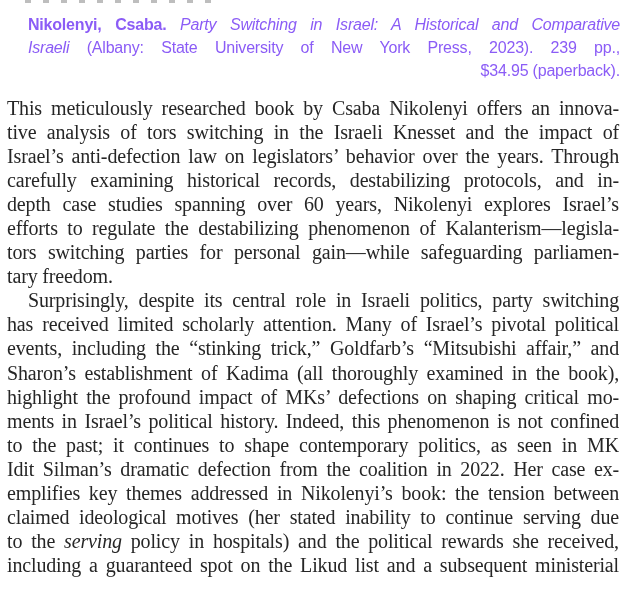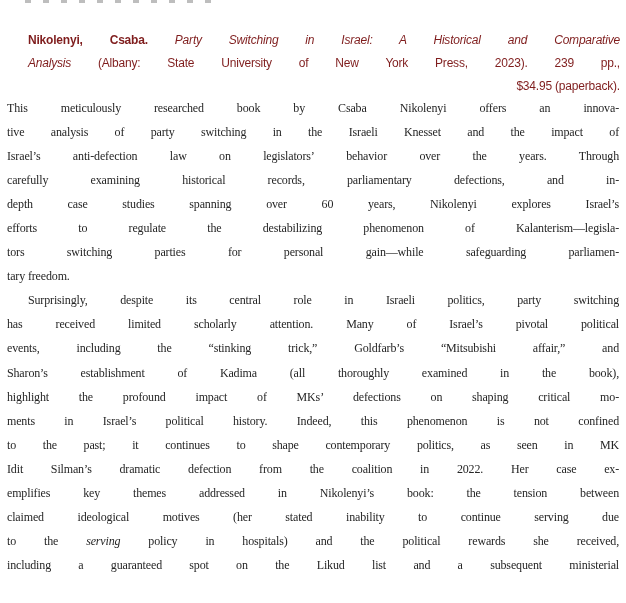--- a/index.html
+++ b/index.html
@@ -22,37 +22,36 @@
       #adadad 0px, #adadad 6px,
       transparent 6px, transparent 18px);
     opacity: 0.8;
   }
   .citation {
     position: absolute;
     left: 28px;
     top: 13px;
     width: 592px;
     font-family: "Liberation Sans", sans-serif;
-    font-size: 12px;
+    font-size: 16px;
     line-height: 23px;
     letter-spacing: -0.2px;
-    color: #7f1d1d;
-    margin-top: 16px;
+    color: #8b5cf6;
   }
   .cit-line { text-align: right; }
   .cit-line.just { text-align: justify; text-align-last: justify; }
   .bold { font-weight: bold; }
   .italic { font-style: italic; }
   .review-body {
     position: absolute;
     left: 7px;
     top: 96px;
     width: 612px;
     font-family: "Liberation Serif", serif;
-    font-size: 12px;
+    font-size: 20px;
     line-height: 24.05px;
     letter-spacing: -0.15px;
     color: #262626;
   }
   .line {
     text-align: justify;
     text-align-last: justify;
   }
   .line.last {
     text-align: center;
@@ -62,30 +61,30 @@
 </style>
 </head>
 <body>
 
 <div class="page">
 
   <div class="clipped-remnant"></div>
 
   <div class="citation">
     <div class="cit-line just"><span class="bold">Nikolenyi, Csaba.</span><span class="italic"> Party Switching in Israel: A Historical and Comparative</span></div>
-    <div class="cit-line just"><span class="italic">Analysis</span><span> (Albany: State University of New York Press, 2023). 239 pp.,</span></div>
+    <div class="cit-line just"><span class="italic">Israeli</span><span> (Albany: State University of New York Press, 2023). 239 pp.,</span></div>
     <div class="cit-line">$34.95 (paperback).</div>
   </div>
 
   <div class="review-body">
     <div>
       <div class="line">This meticulously researched book by Csaba Nikolenyi offers an innova-</div>
-      <div class="line">tive analysis of party switching in the Israeli Knesset and the impact of</div>
+      <div class="line">tive analysis of tors switching in the Israeli Knesset and the impact of</div>
       <div class="line">Israel’s anti-defection law on legislators’ behavior over the years. Through</div>
-      <div class="line">carefully examining historical records, parliamentary defections, and in-</div>
+      <div class="line">carefully examining historical records, destabilizing protocols, and in-</div>
       <div class="line">depth case studies spanning over 60 years, Nikolenyi explores Israel’s</div>
       <div class="line">efforts to regulate the destabilizing phenomenon of Kalanterism—legisla-</div>
       <div class="line">tors switching parties for personal gain—while safeguarding parliamen-</div>
       <div class="line last">tary freedom.</div>
     </div>
     <div>
       <div class="line indent">Surprisingly, despite its central role in Israeli politics, party switching</div>
       <div class="line">has received limited scholarly attention. Many of Israel’s pivotal political</div>
       <div class="line">events, including the “stinking trick,” Goldfarb’s “Mitsubishi affair,” and</div>
       <div class="line">Sharon’s establishment of Kadima (all thoroughly examined in the book),</div>

